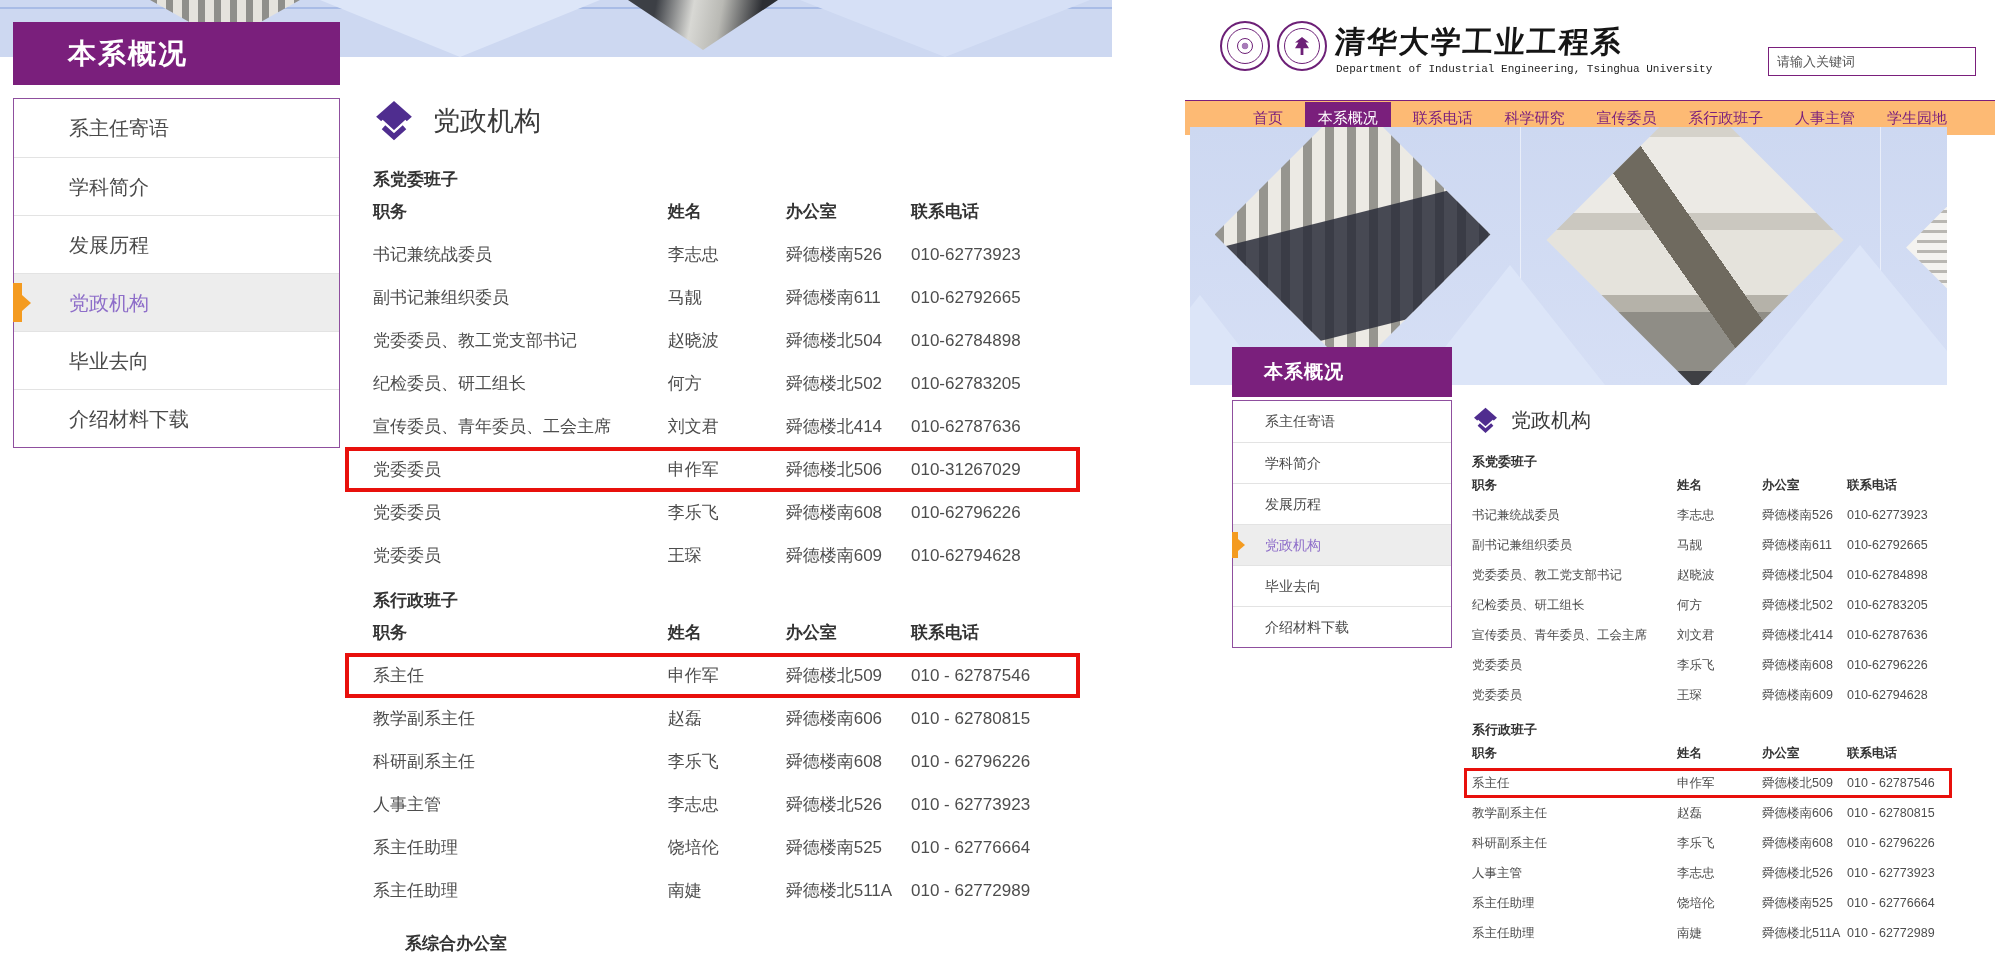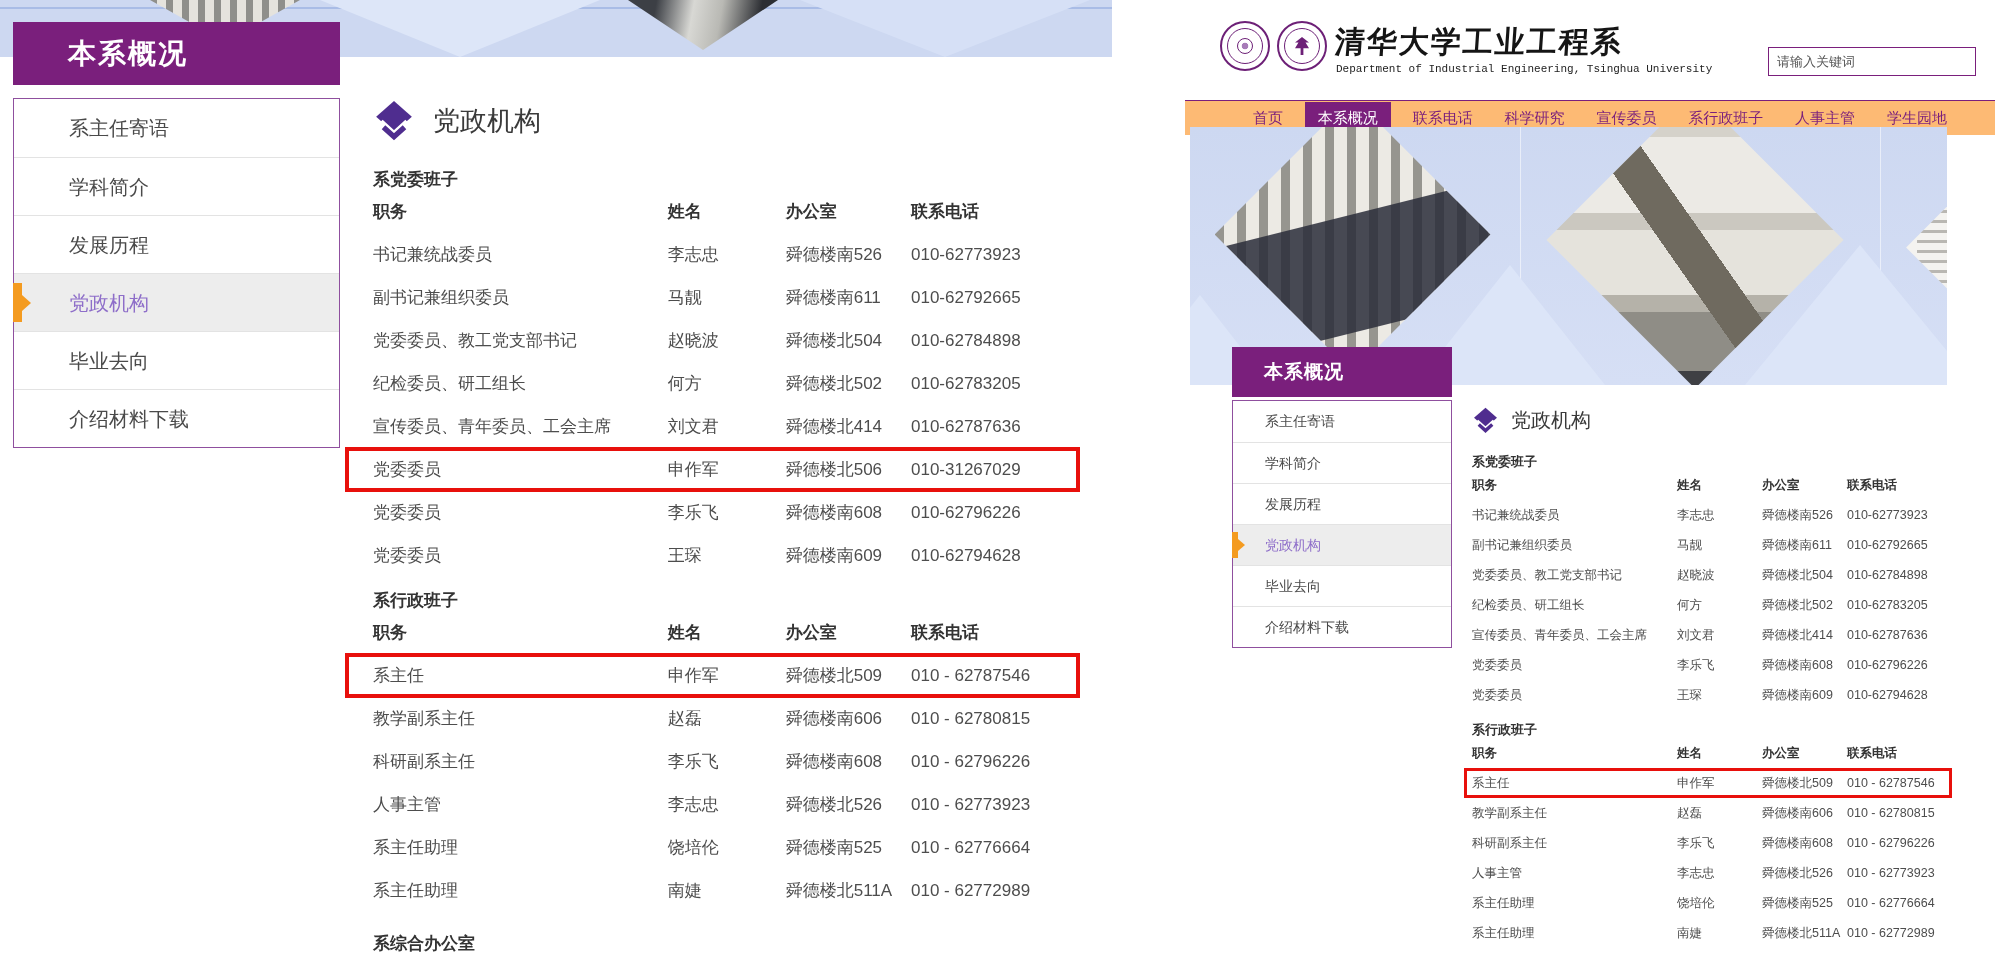--- a/index.html
+++ b/index.html
@@ -31,21 +31,21 @@
   .r-item.active .marker::after { left:6px; margin-top:-6px; border-width:6px; border-left-width:7px; }
 
   .l-content { position:absolute; left:373px; top:96px; width:737px; }
   .title-row { display:flex; align-items:center; gap:18px; height:50px; }
   .title-text { font-size:27px; color:#3a3a3a; }
   .sec-head { font-size:17px; font-weight:bold; color:#333; height:20px; line-height:20px; margin-top:24px; }
   .trow { position:relative; height:43px; display:grid; grid-template-columns:40% 16% 17% 27%; align-items:center; }
   .trow span { font-size:17px; color:#4d4d4d; white-space:nowrap; }
   .trow.th span { font-weight:bold; color:#333; }
   .hl-box { position:absolute; left:-28px; right:30px; top:-1px; bottom:-1px; border:4px solid #e8100c; pointer-events:none; }
-  .cut { margin-top:22px; }
+  .cut { margin-top:22px;margin-left:32px; }
 
   
   .r-page { position:absolute; left:1185px; top:0; width:810px; height:959px; background:#fff; }
   .logo { position:absolute; top:21px; width:50px; height:50px; border:2px solid #6d2077; border-radius:50%; background:#fff; cursor:pointer; }
   .logo.l1 { left:35px; } .logo.l2 { left:92px; }
   .logo .ring { position:absolute; inset:5px; border:1px solid #6d2077; border-radius:50%; }
   .logo .core { position:absolute; inset:15px; border:1px solid #6d2077; border-radius:50%;
     background:radial-gradient(circle,#a77cb8 0 34%,transparent 36%); }
   .logo .glyph { position:absolute; left:50%; top:50%; width:14px; height:18px; transform:translate(-50%,-50%); background:#6d2077;
     clip-path:polygon(50% 0,100% 30%,75% 30%,100% 62%,60% 62%,60% 100%,40% 100%,40% 62%,0 62%,25% 30%,0 30%); }

